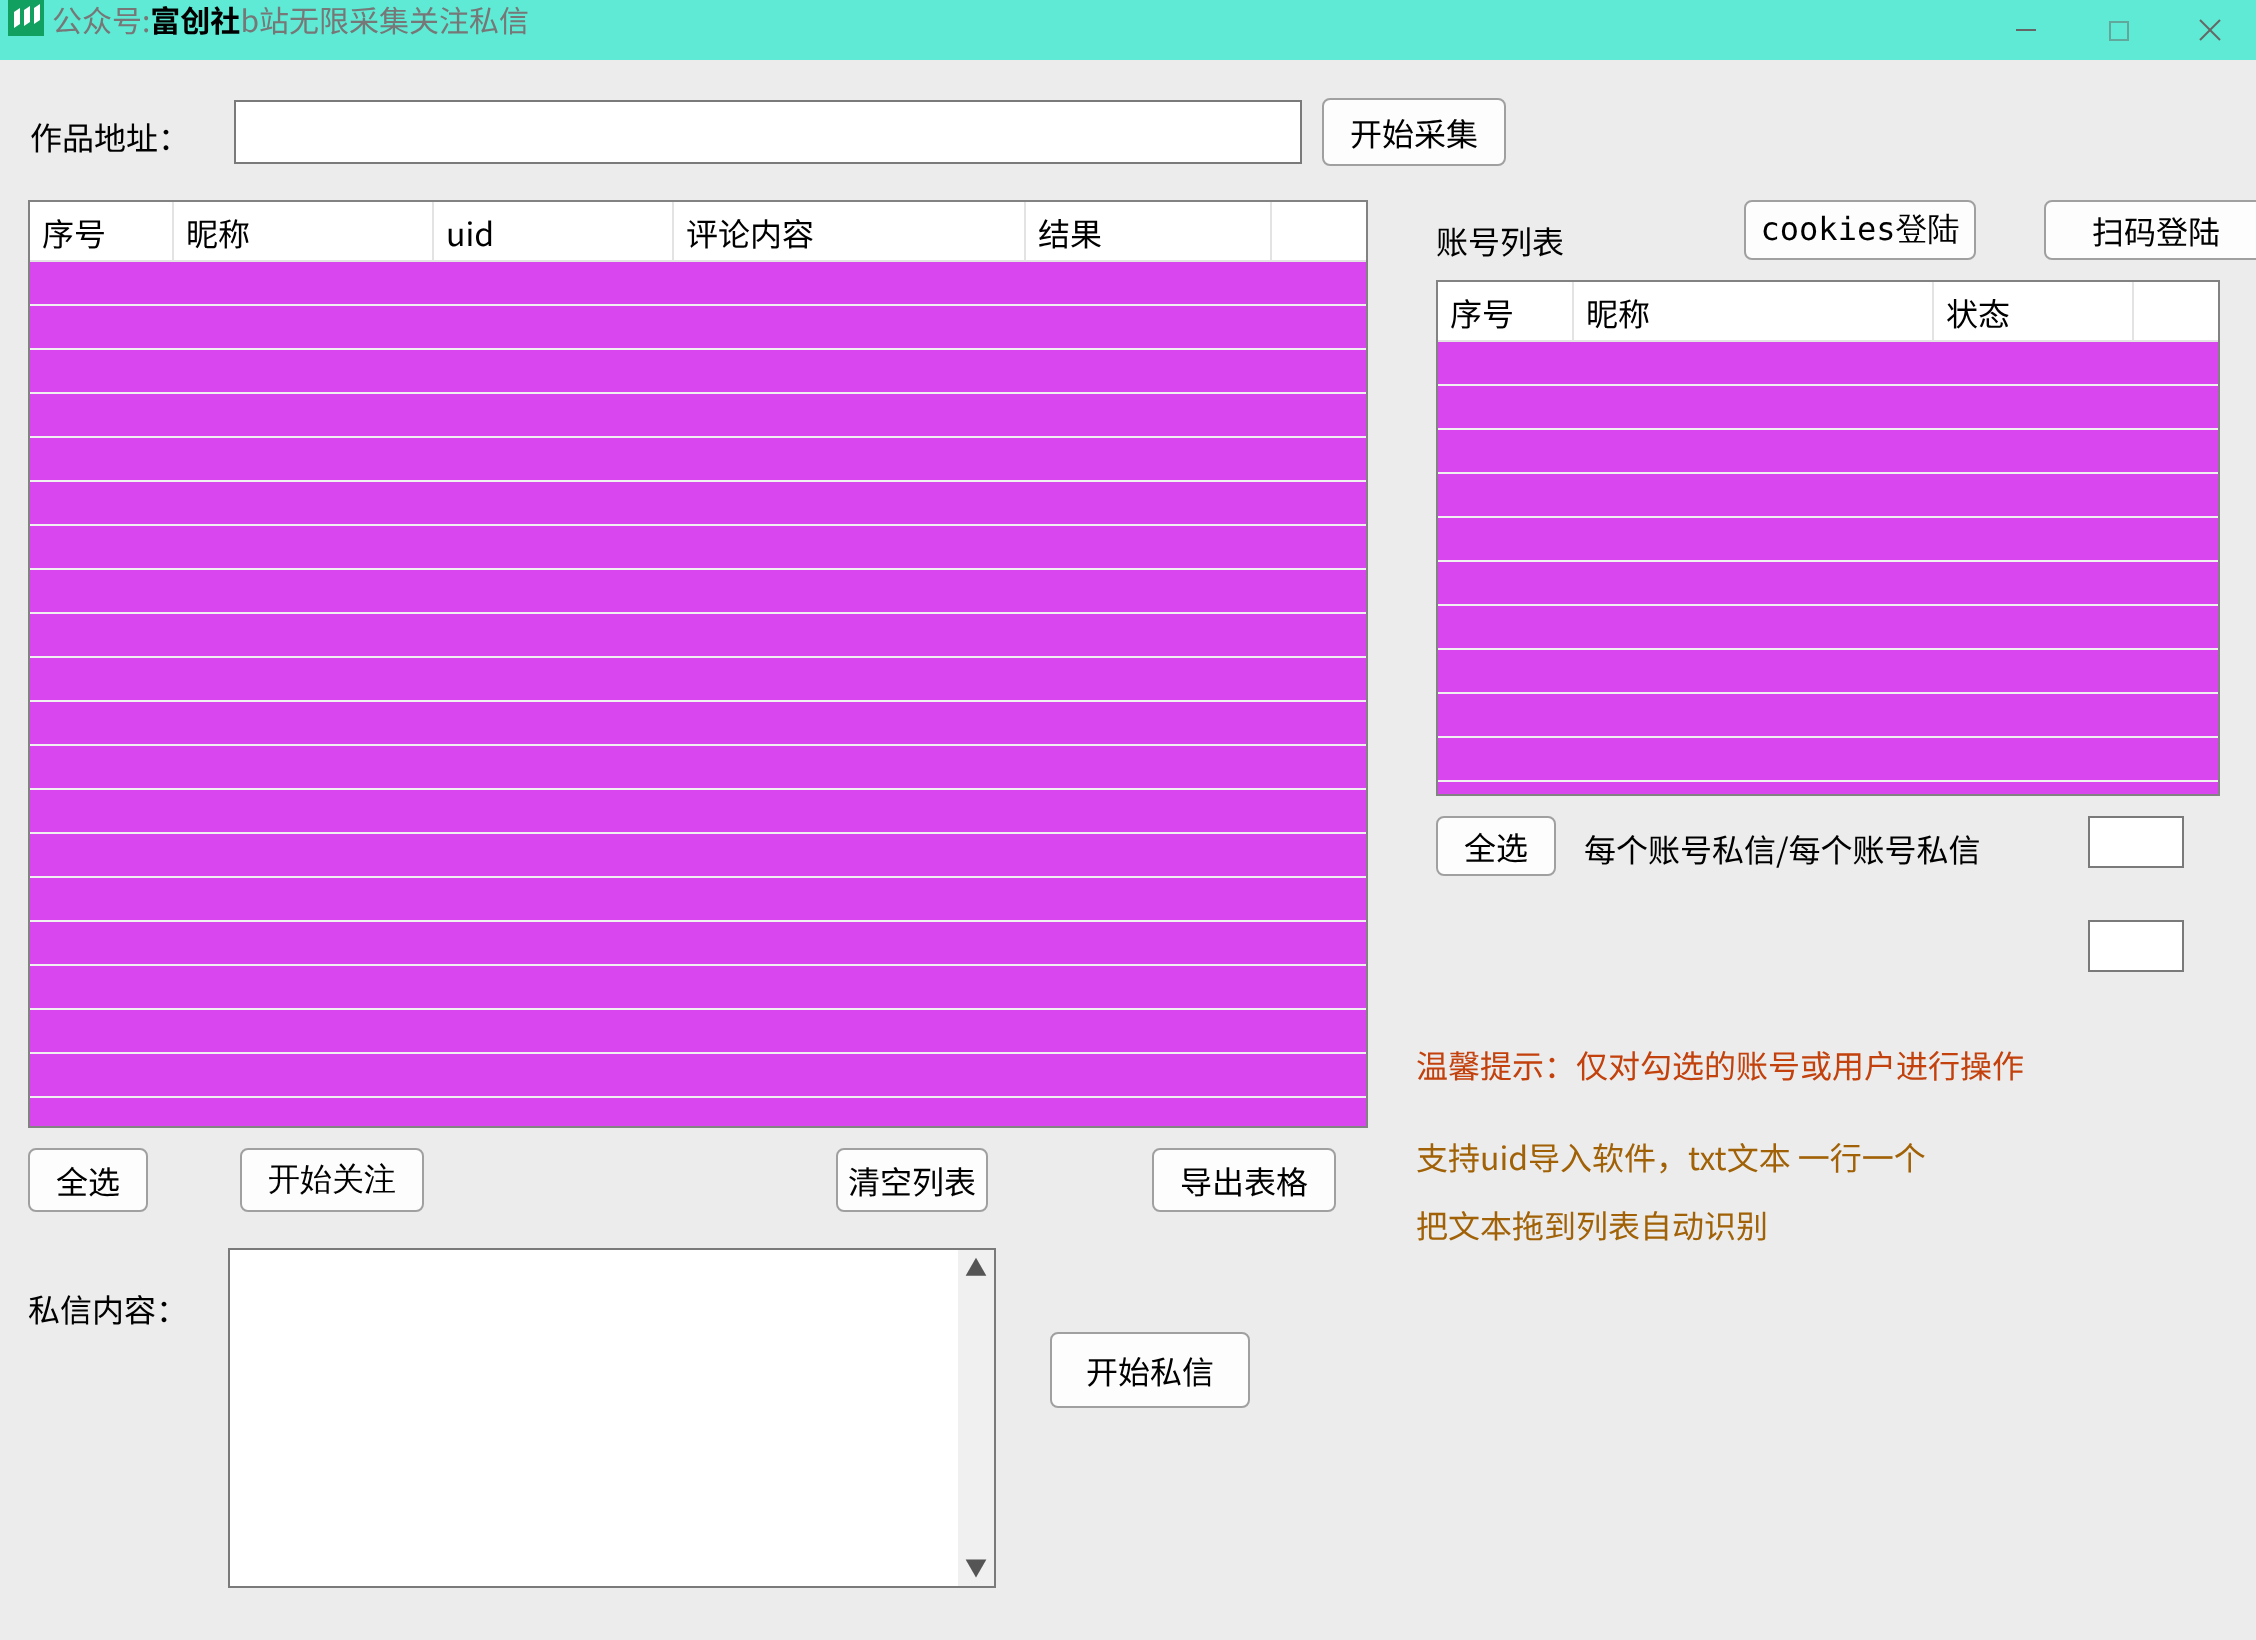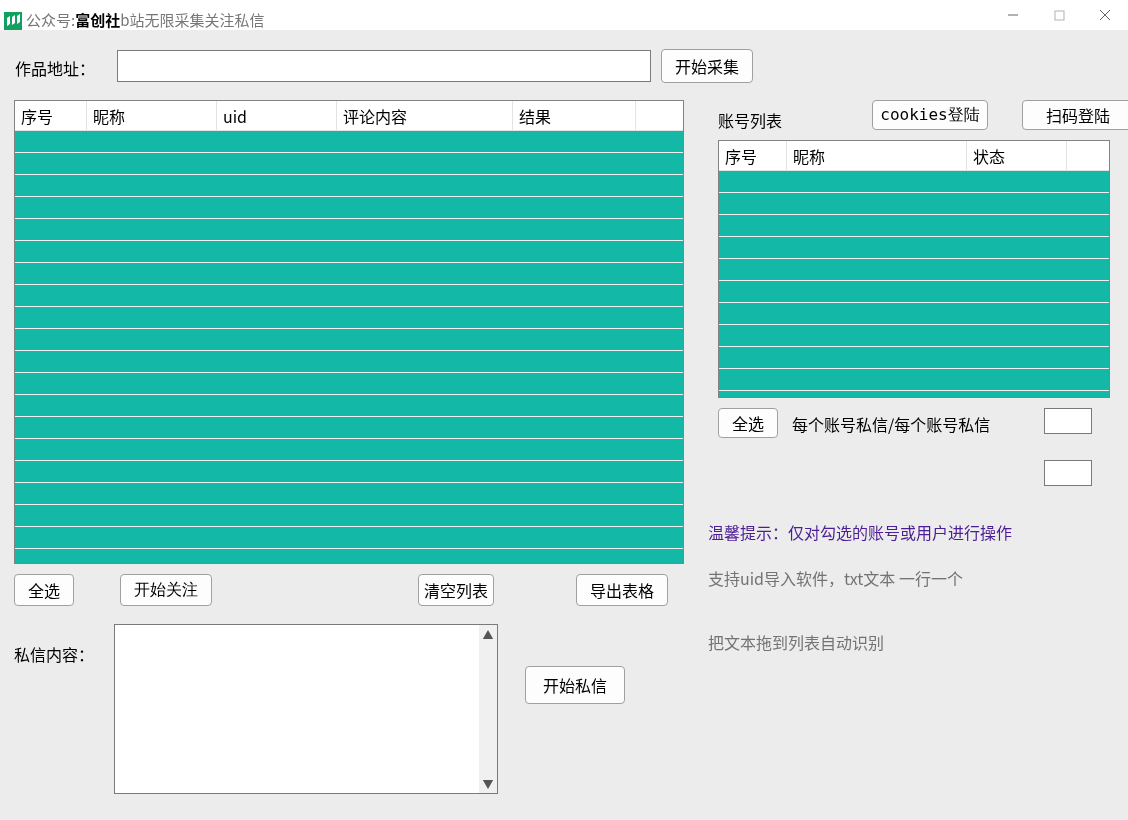--- a/index.html
+++ b/index.html
@@ -7,22 +7,22 @@
   body {
     width:1128px; height:820px; overflow:hidden;
     font-family: "SimSun","宋体","Noto Sans CJK SC",sans-serif;
     font-size:16px; color:#000;
     background:#ececec;
     position:relative;
   }
   
   .titlebar {
     height:30px; width:100%;
-    background:#ffffff;
-    display:flex; align-items:flex-end;
+    background:#5eead4;
+    display:flex; align-items:flex-start;
     padding-left:4px;
     position:relative;
     color:#777;
     font-size:15px;
     white-space:nowrap;
   }
   .titlebar .appicon {
     width:18px; height:18px; margin-right:4px; flex:0 0 auto;
     display:inline-block;
   }
@@ -56,21 +56,21 @@
     position:absolute; background:#fdfdfd;
     border:1px solid #a0a0a0; border-radius:4px;
     font:inherit; padding:0 12px;
     display:flex; align-items:center; justify-content:center;
     cursor:default;
     white-space:nowrap;
   }
 
   
   .tbl {
-    position:absolute; background:#14b8a6;
+    position:absolute; background:#d946ef;
     border:1px solid #828282;
     overflow:hidden;
   }
   .tbl .hdr {
     height:30px; display:flex;
     background:#fff;
     border-bottom:1px solid #e3e3e3;
   }
   .tbl .hdr .col {
     border-right:1px solid #e3e3e3;
@@ -94,22 +94,22 @@
   }
   .textarea-wrap .sb {
     width:18px; background:#f0f0f0;
     display:flex; flex-direction:column; justify-content:space-between;
     align-items:center;
   }
   .textarea-wrap .sb .arrow {
     font-size:11px; color:#555; line-height:18px;
   }
 
-  .tip-blue { color:#4c1d95; }
-  .tip-red  { color:#737373; }
+  .tip-blue { color:#c2410c; }
+  .tip-red  { color:#a16207; }
 </style>
 </head>
 <body>
 
 <div class="titlebar">
   <span class="appicon">
     <svg viewBox="0 0 18 18" width="18" height="18">
       <rect x="0" y="0" width="18" height="18" fill="#12a060"></rect>
       <path d="M3 14 L3 6 L6 4 L6 12 Z" fill="#ffffff"></path>
       <path d="M8 13 L8 5 L11 3 L11 11 Z" fill="#ffffff"></path>
@@ -203,21 +203,21 @@
   </div>
 
   <button class="btn" style="left:718px; top:378px; width:60px; height:30px;">全选</button>
   <div class="lbl" style="left:792px; top:382px;">每个账号私信/每个账号私信</div>
   <input type="text" class="field" style="left: 1044px; top: 378px; width: 48px; height: 26px;" value="">
 
   <input type="text" class="field" style="left: 1044px; top: 430px; width: 48px; height: 26px;" value="">
 
   <div class="lbl tip-blue" style="left:708px; top:490px;">温馨提示：仅对勾选的账号或用户进行操作</div>
   <div class="lbl tip-red" style="left:708px; top:536px;">支持uid导入软件，txt文本 一行一个</div>
-  <div class="lbl tip-red" style="left:708px; top:600px;">把文本拖到列表自动识别</div>
+  <div class="lbl tip-red" style="left:708px; top:570px;">把文本拖到列表自动识别</div>
 
   <button class="btn" style="left:14px;  top:544px; width:60px; height:32px;">全选</button>
   <button class="btn" style="left:120px; top:544px; width:92px; height:32px;font-family:Liberation Mono, monospace;">开始关注</button>
   <button class="btn" style="left:418px; top:544px; width:76px; height:32px;">清空列表</button>
   <button class="btn" style="left:576px; top:544px; width:92px; height:32px;">导出表格</button>
 
   <div class="lbl" style="left:14px; top:612px;">私信内容：</div>
   <div class="textarea-wrap" style="left:114px; top:594px; width:384px; height:170px;">
     <textarea style=""></textarea>
     <div class="sb">

